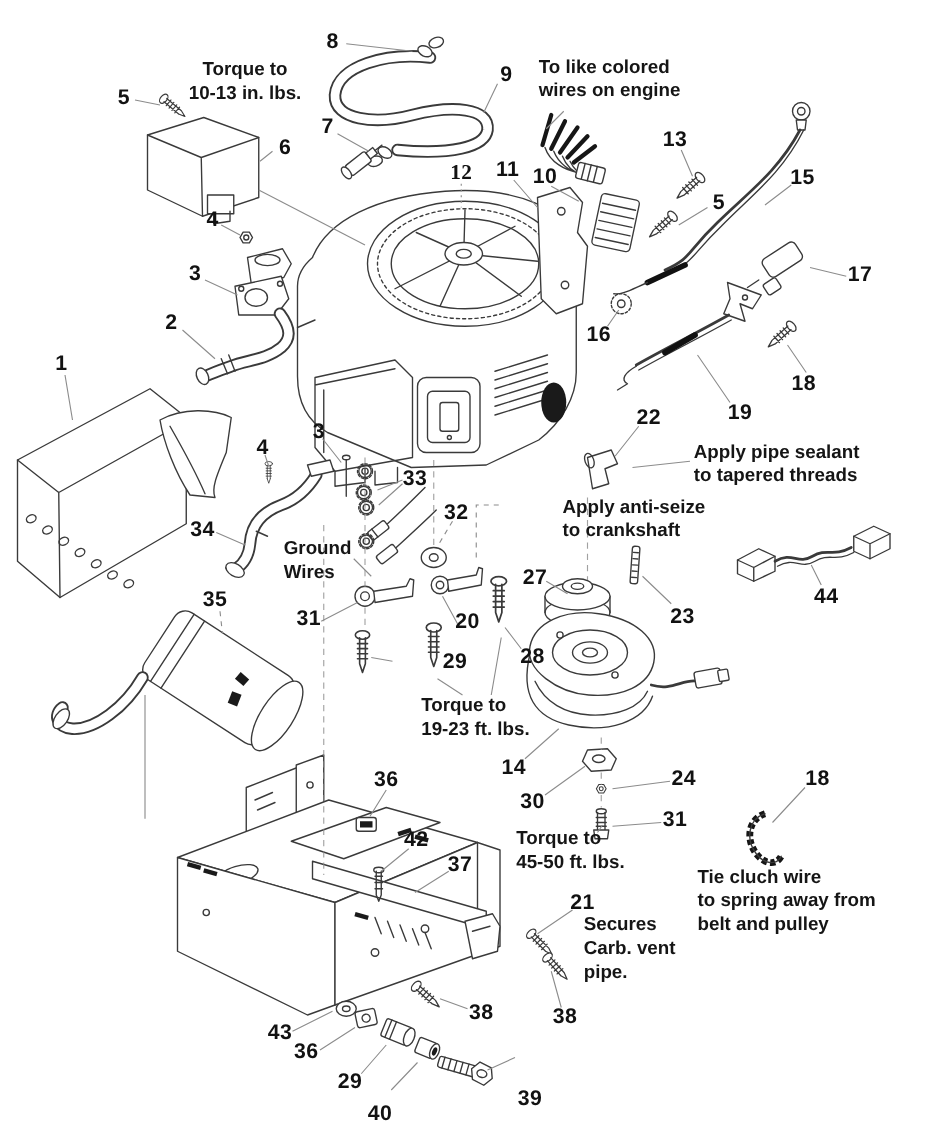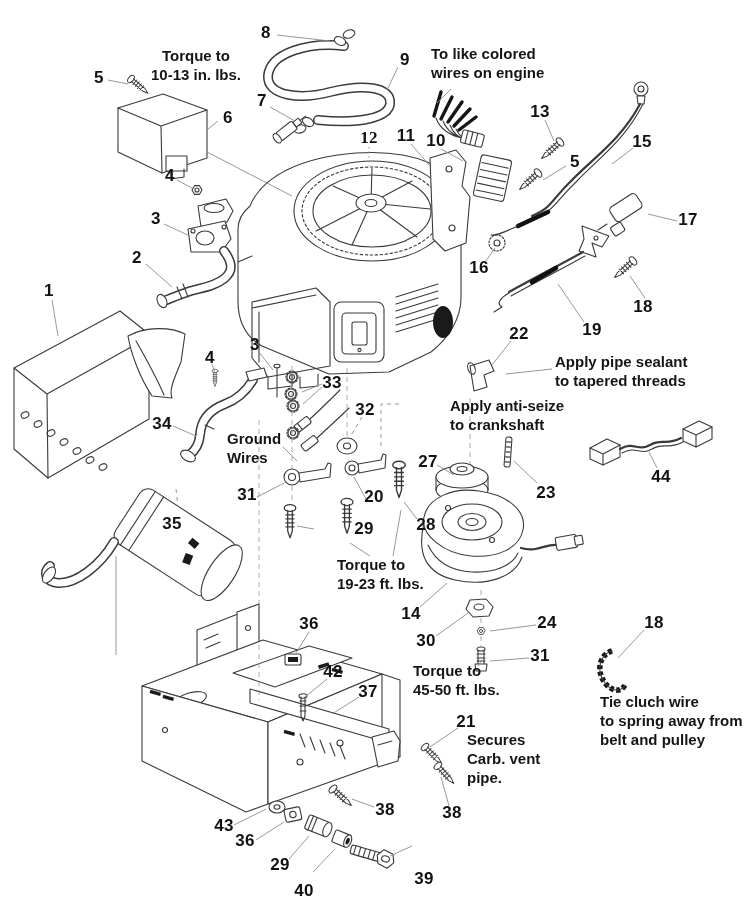--- a/index.html
+++ b/index.html
@@ -352,21 +352,21 @@
 to crankshaft</div>
       <div class="annotation" style="left: 227px; top: 429px;">Ground
 Wires</div>
       <div class="annotation" style="left: 337px; top: 555px;">Torque to
 19-23 ft. lbs.</div>
       <div class="annotation" style="left: 413px; top: 661px;">Torque to
 45-50 ft. lbs.</div>
       <div class="annotation" style="left: 467px; top: 730px;">Secures
 Carb. vent
 pipe.</div>
-      <div class="annotation" style="left: 558px; top: 692px; margin-left: 42px;">Tie cluch wire
+      <div class="annotation" style="left: 558px; top: 692px;">Tie cluch wire
 to spring away from
 belt and pulley</div>
     </div>
   <div>
       <div class="callout" style="left: 49px; top: 291px;">1</div>
       <div class="callout" style="left: 137px; top: 258px;">2</div>
       <div class="callout" style="left: 156px; top: 219px;">3</div>
       <div class="callout" style="left: 170px; top: 176px;">4</div>
       <div class="callout" style="left: 99px; top: 78px;">5</div>
       <div class="callout" style="left: 228px; top: 118px;">6</div>
@@ -382,21 +382,21 @@
       <div class="callout" style="left: 479px; top: 268px;">16</div>
       <div class="callout" style="left: 688px; top: 220px;">17</div>
       <div class="callout" style="left: 643px; top: 307px;">18</div>
       <div class="callout" style="left: 592px; top: 330px;">19</div>
       <div class="callout" style="left: 519px; top: 334px;">22</div>
       <div class="callout" style="left: 255px; top: 345px;">3</div>
       <div class="callout" style="left: 210px; top: 358px;">4</div>
       <div class="callout" style="left: 332px; top: 383px;">33</div>
       <div class="callout" style="left: 365px; top: 410px;">32</div>
       <div class="callout" style="left: 162px; top: 424px;">34</div>
-      <div class="callout" style="left: 172px; top: 480px; margin-top: 44px;">35</div>
+      <div class="callout" style="left: 172px; top: 480px;">35</div>
       <div class="callout" style="left: 247px; top: 495px;">31</div>
       <div class="callout" style="left: 374px; top: 497px;">20</div>
       <div class="callout" style="left: 428px; top: 462px;">27</div>
       <div class="callout" style="left: 546px; top: 480px; margin-top: 13px;">23</div>
       <div class="callout" style="left: 661px; top: 477px;">44</div>
       <div class="callout" style="left: 324px; top: 529px; margin-left: 40px;">29</div>
       <div class="callout" style="left: 426px; top: 525px;">28</div>
       <div class="callout" style="left: 411px; top: 614px;">14</div>
       <div class="callout" style="left: 309px; top: 624px;">36</div>
       <div class="callout" style="left: 426px; top: 641px;">30</div>

